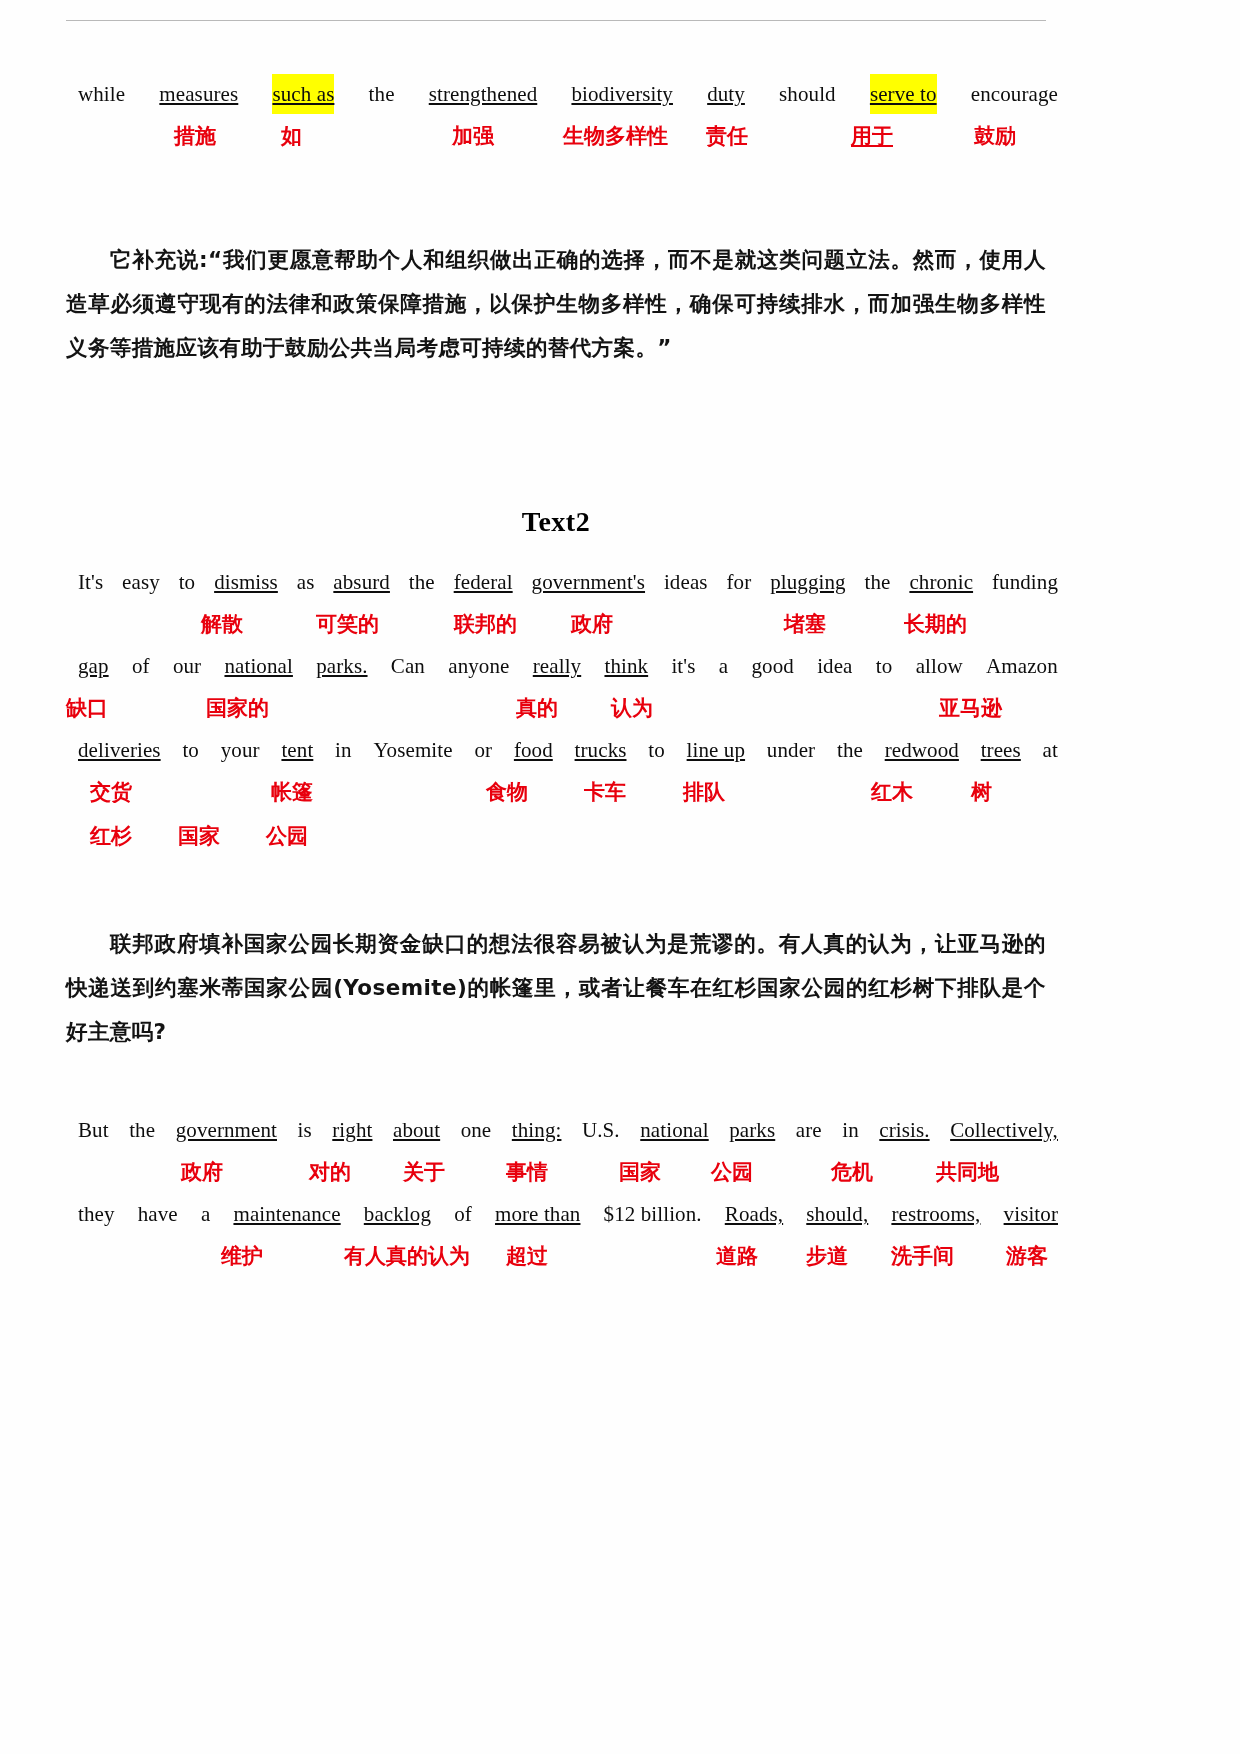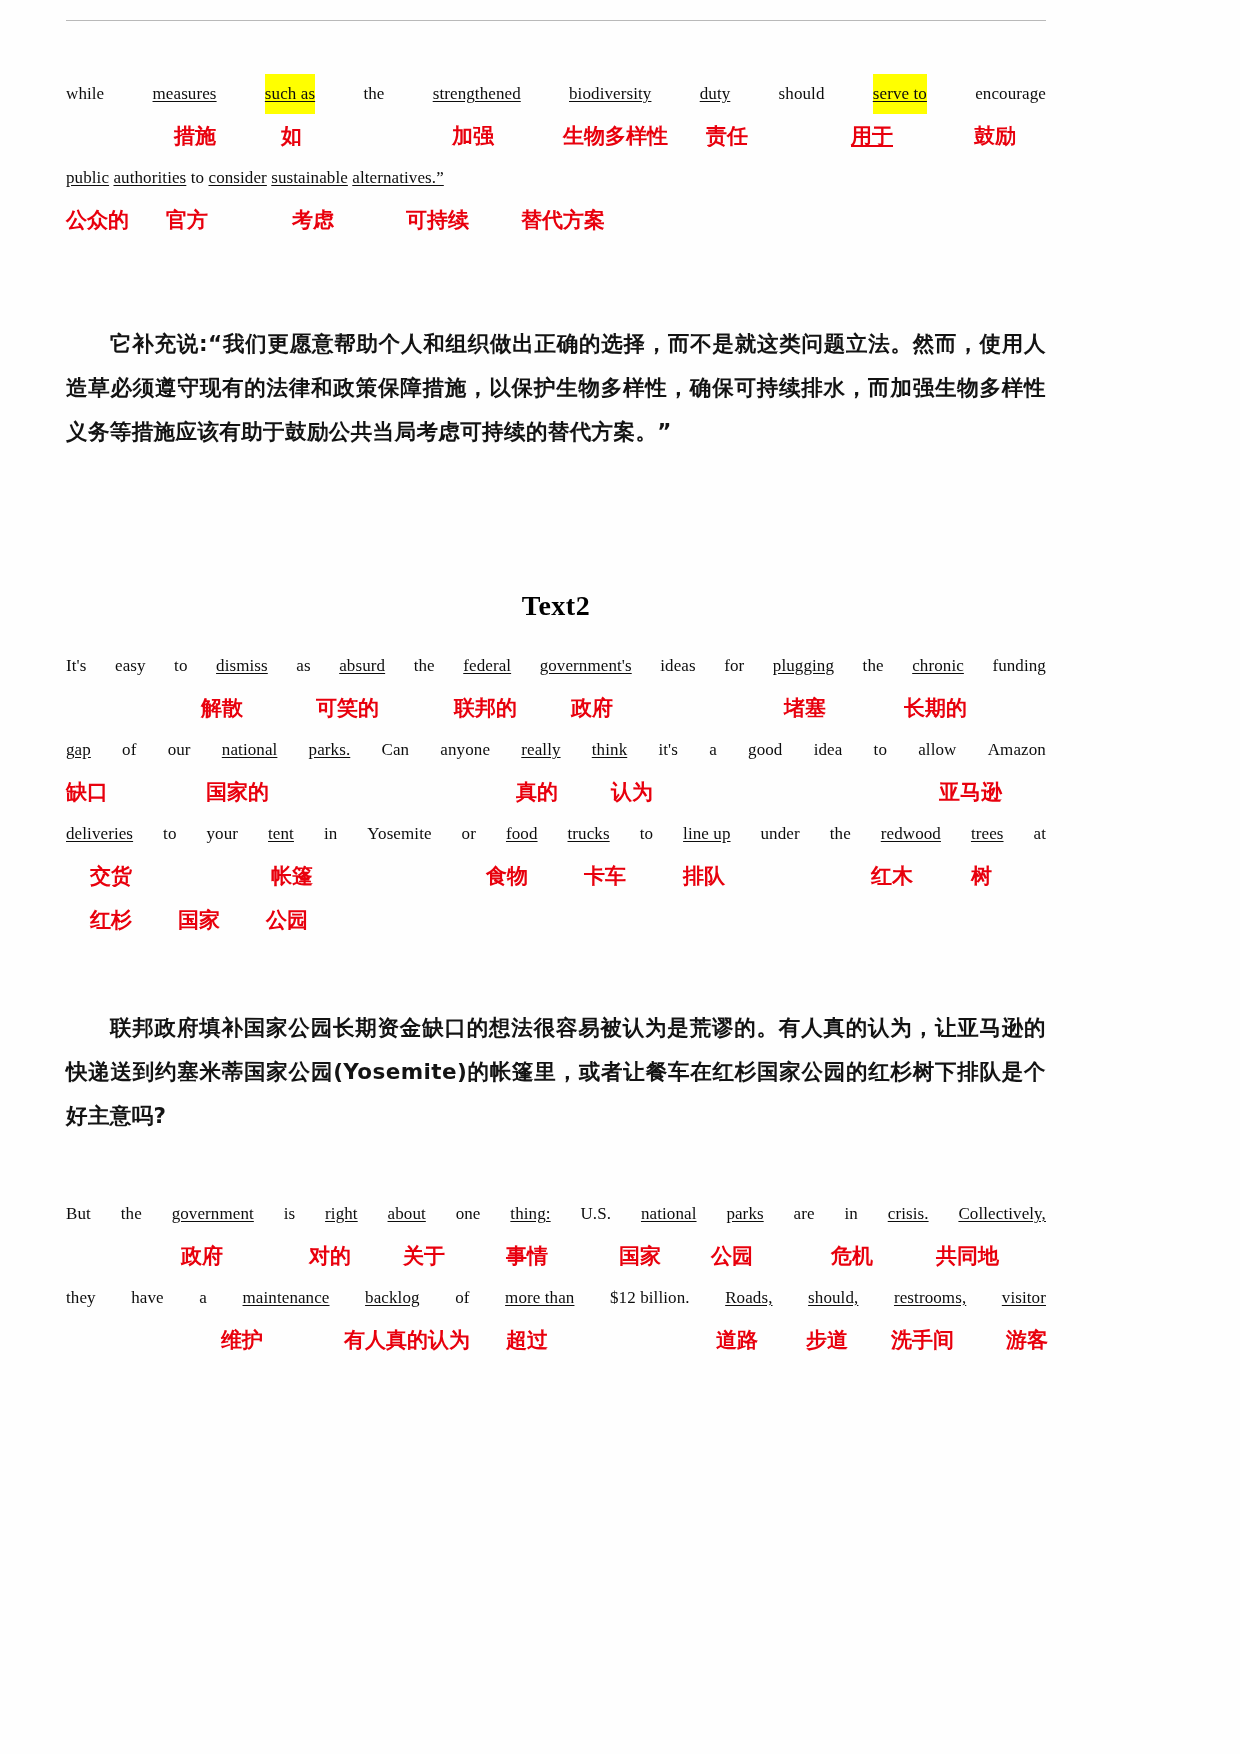--- a/index.html
+++ b/index.html
@@ -53,25 +53,26 @@
     width: 980px;
   }
 
   
   .gloss-block {
     position: relative;
     margin: 0;
   }
   .en-line {
     font-family: "Liberation Serif", "DejaVu Serif", serif;
-    font-size: 17px;
+    font-size: 21px;
     line-height: 40px;
     color: #0d0d0d;
     white-space: nowrap;
     letter-spacing: 0.1px;
+    margin-left: 12px;
   }
   .en-line.justify {
     white-space: normal;
     display: flex;
     justify-content: space-between;
     width: 980px;
   }
   .en-line.justify > span { white-space: nowrap; }
 
   .u { text-decoration: underline; text-underline-offset: 2px; }
@@ -150,30 +151,20 @@
           <span style="left: 108px;">措施</span>
           <span style="left: 215px;">如</span>
           <span style="left: 386px;">加强</span>
           <span style="left: 497px;">生物多样性</span>
           <span style="left: 640px;">责任</span>
           <span style="left: 785px; text-decoration: underline;">用于</span>
           <span style="left: 908px;">鼓励</span>
         </div>
     </div>
 
-    <div class="gloss-block">
-      <div class="en-line"><span class="u ">public</span> <span class="u ">authorities</span> <span class="">to</span> <span class="u ">consider</span> <span class="u ">sustainable</span> <span class="u ">alternatives.”</span></div>
-      <div class="cn-line">
-          <span style="left: 0px;">公众的</span>
-          <span style="left: 100px;">官方</span>
-          <span style="left: 226px;">考虑</span>
-          <span style="left: 340px;">可持续</span>
-          <span style="left: 455px;">替代方案</span>
-        </div>
-    </div>
 
     <div class="sp-80"></div>
 
     <div class="cn-para">它补充说:“我们更愿意帮助个人和组织做出正确的选择，而不是就这类问题立法。然而，使用人造草必须遵守现有的法律和政策保障措施，以保护生物多样性，确保可持续排水，而加强生物多样性义务等措施应该有助于鼓励公共当局考虑可持续的替代方案。”</div>
 
     <div class="sp-96"></div>
     <div class="sp-40"></div>
 
     <div class="section-heading">Text2</div>
 

